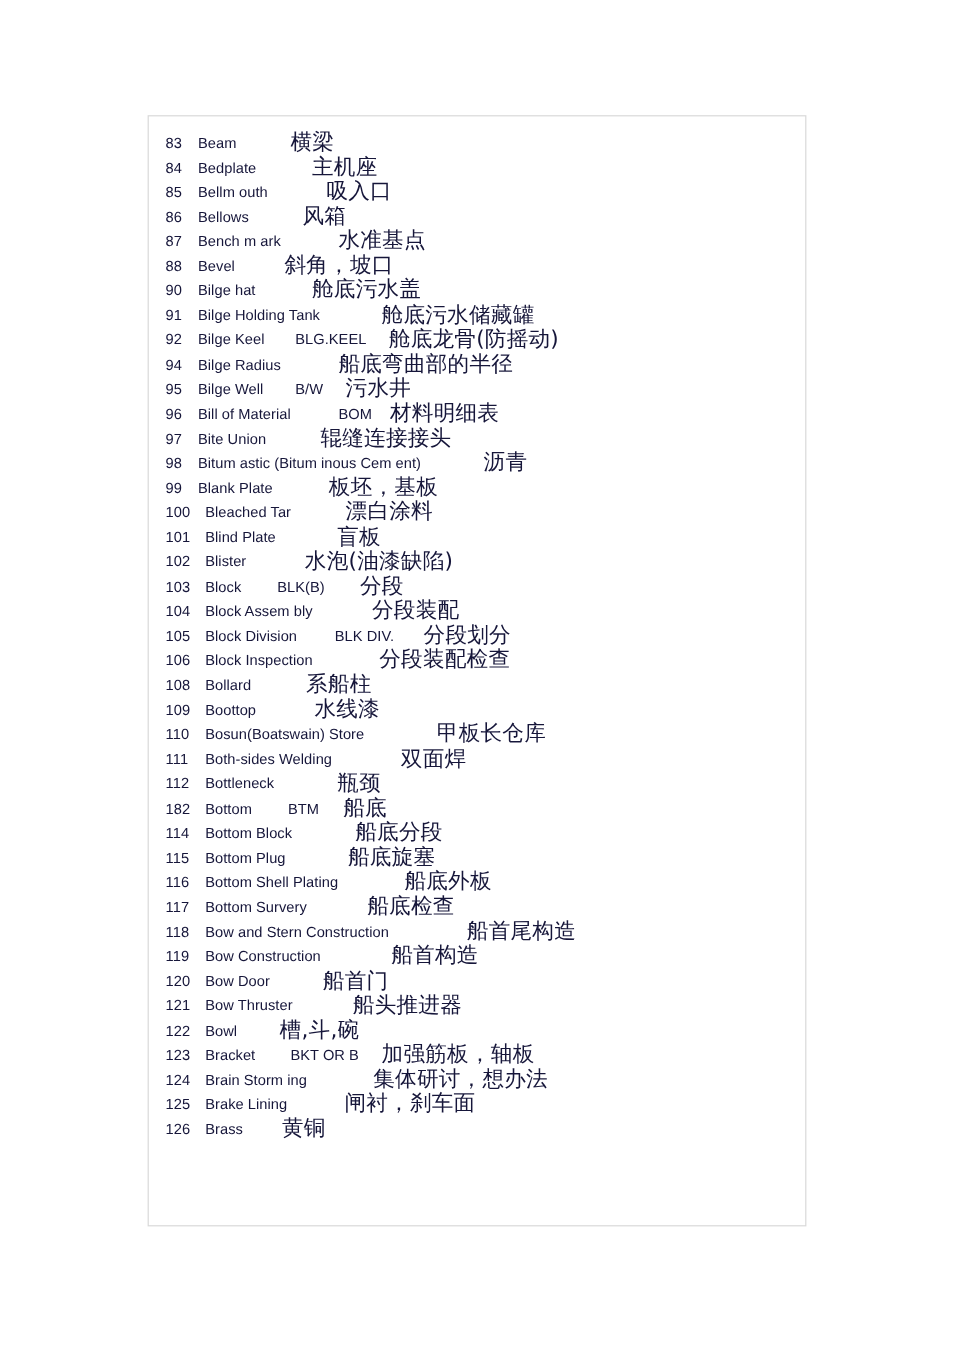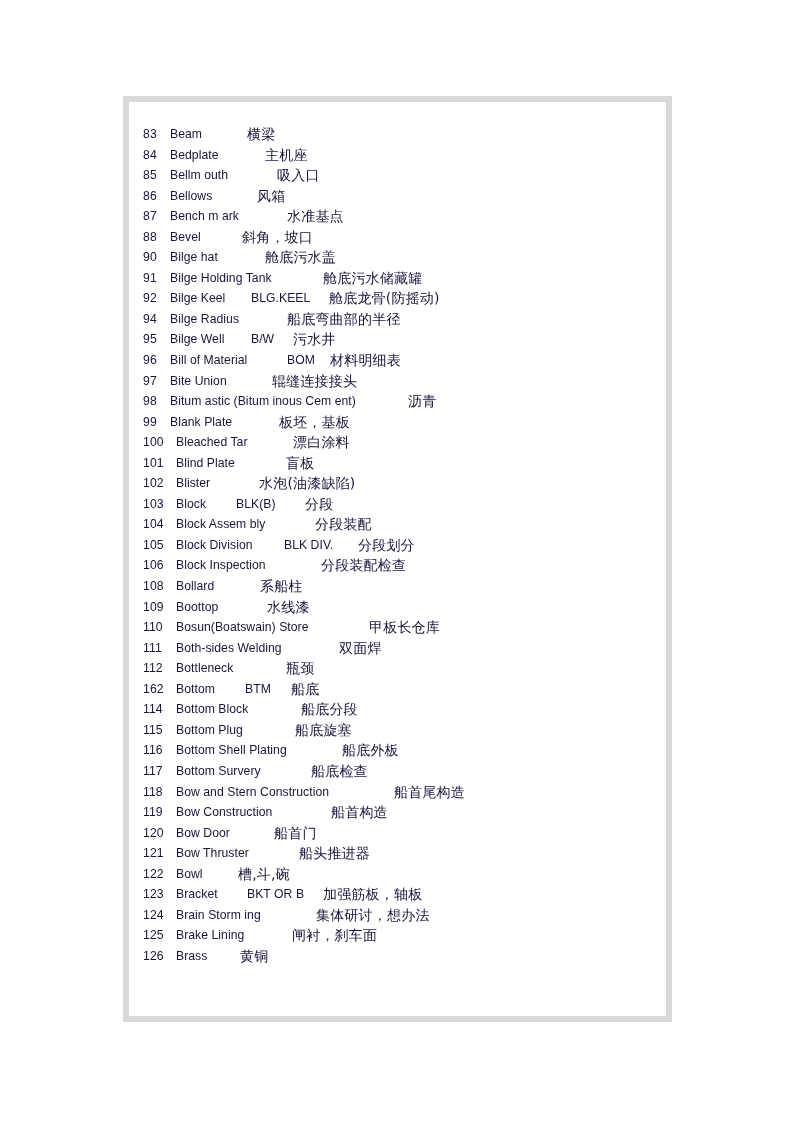--- a/index.html
+++ b/index.html
@@ -22,23 +22,23 @@
     background: #ffffff;
   }
   
   #glossary-frame {
     position: absolute;
     left: 123px;
     top: 96px;
     width: 549px;
     height: 926px;
     box-sizing: border-box;
-    border: 6px solid #1d4ed8;
+    border: 1px solid #1d4ed8;
     background: #ffffff;
-    padding: 22px 0 0 0;
+    padding: 12px 0 0 0;
   }
   .row {
     position: relative;
     height: 20.55px;
     line-height: 20.55px;
     white-space: nowrap;
     font-size: 12.2px;
   }
   .num {
     position: absolute;
@@ -59,21 +59,21 @@
 
   .abbr {
     position: absolute;
     top: 0;
     font-size: 12.2px;
     letter-spacing: 0.05px;
   }
   .cn {
     position: absolute;
     top: 0;
-    font-size: 14px;
+    font-size: 18px;
     font-family: "DejaVu Sans", "Liberation Sans", sans-serif;
     letter-spacing: 0.2px;
   }
 </style>
 </head>
 <body style="color: rgb(22, 22, 58);">
 
 <div id="page" style="background: rgb(255, 255, 255);">
   <div id="glossary-frame" style="border-color: rgb(217, 217, 217);">
       <div class="row">
@@ -210,21 +210,21 @@
         <span class="num">111</span>
         <span class="term" style="left: 47px;">Both-sides Welding</span>
         <span class="cn" style="left: 210px;">双面焊</span>
       </div>
       <div class="row wide">
         <span class="num">112</span>
         <span class="term" style="left: 47px;">Bottleneck</span>
         <span class="cn" style="left: 157px;">瓶颈</span>
       </div>
       <div class="row wide">
-        <span class="num">162</span>
+        <span class="num">182</span>
         <span class="term" style="left: 47px;">Bottom</span>
         <span class="abbr" style="left: 116px;">BTM</span>
         <span class="cn" style="left: 162px;">船底</span>
       </div>
       <div class="row wide">
         <span class="num">114</span>
         <span class="term" style="left: 47px;">Bottom Block</span>
         <span class="cn" style="left: 172px;">船底分段</span>
       </div>
       <div class="row wide">

